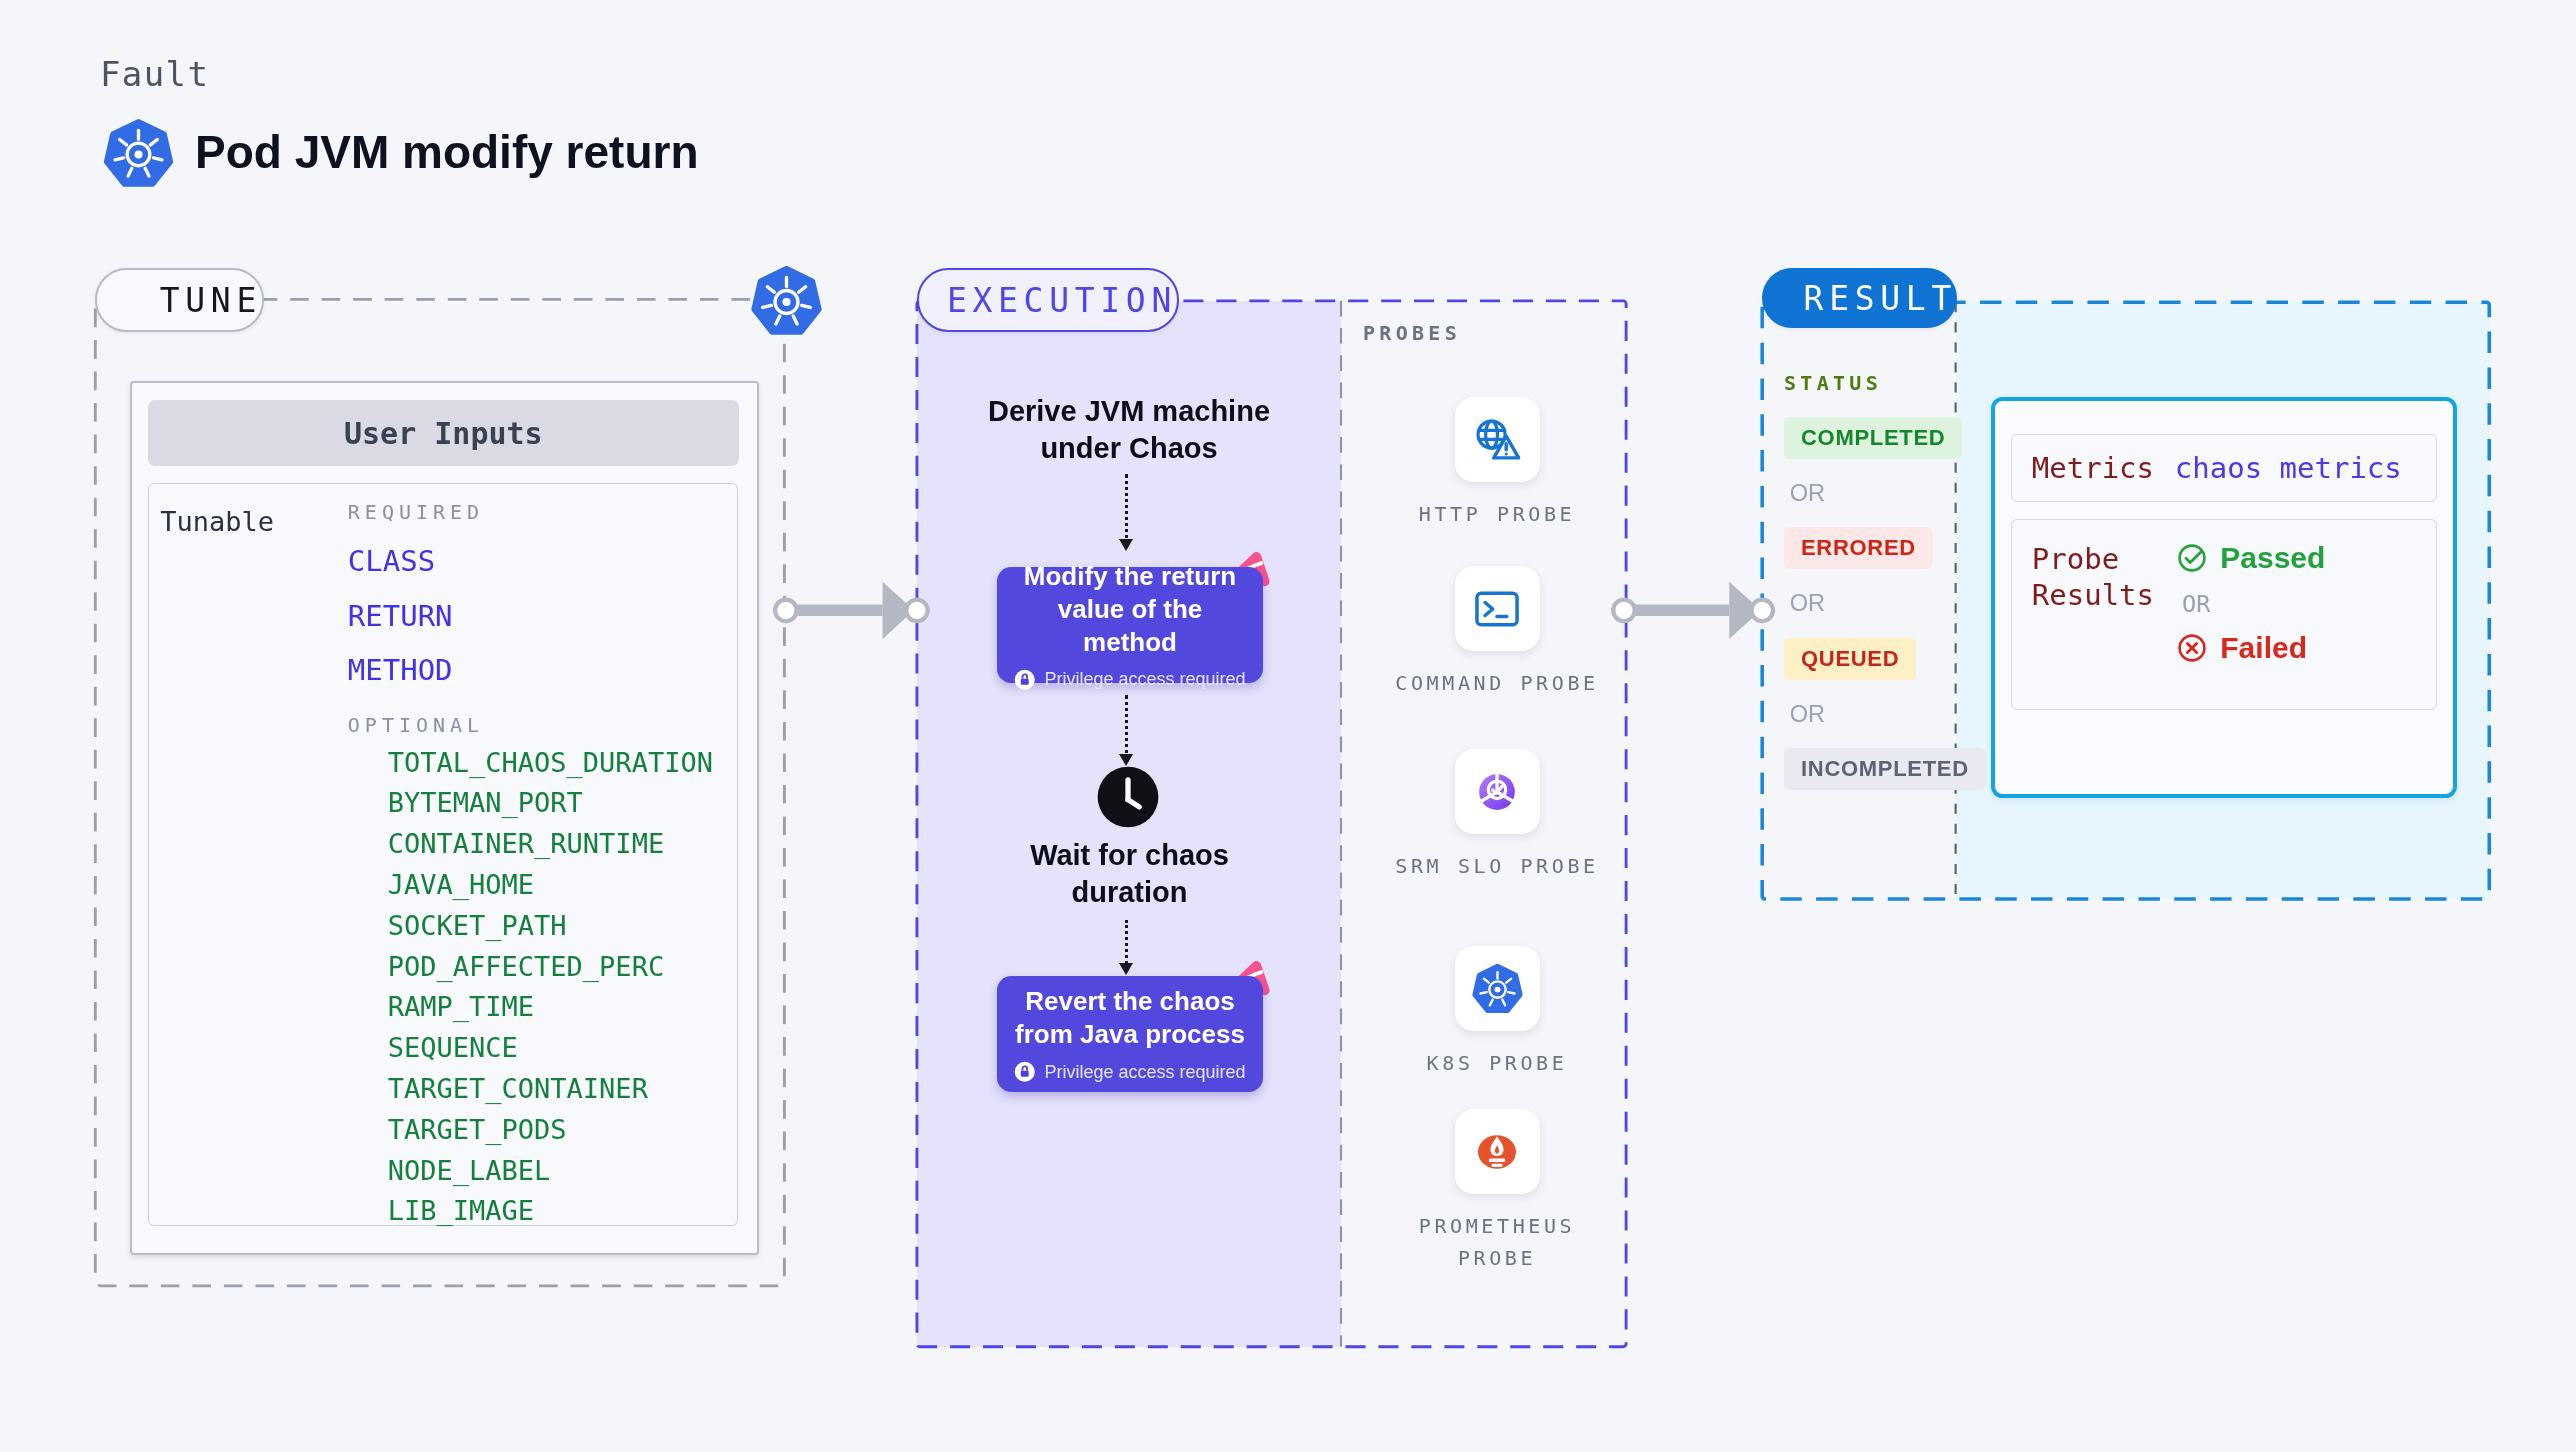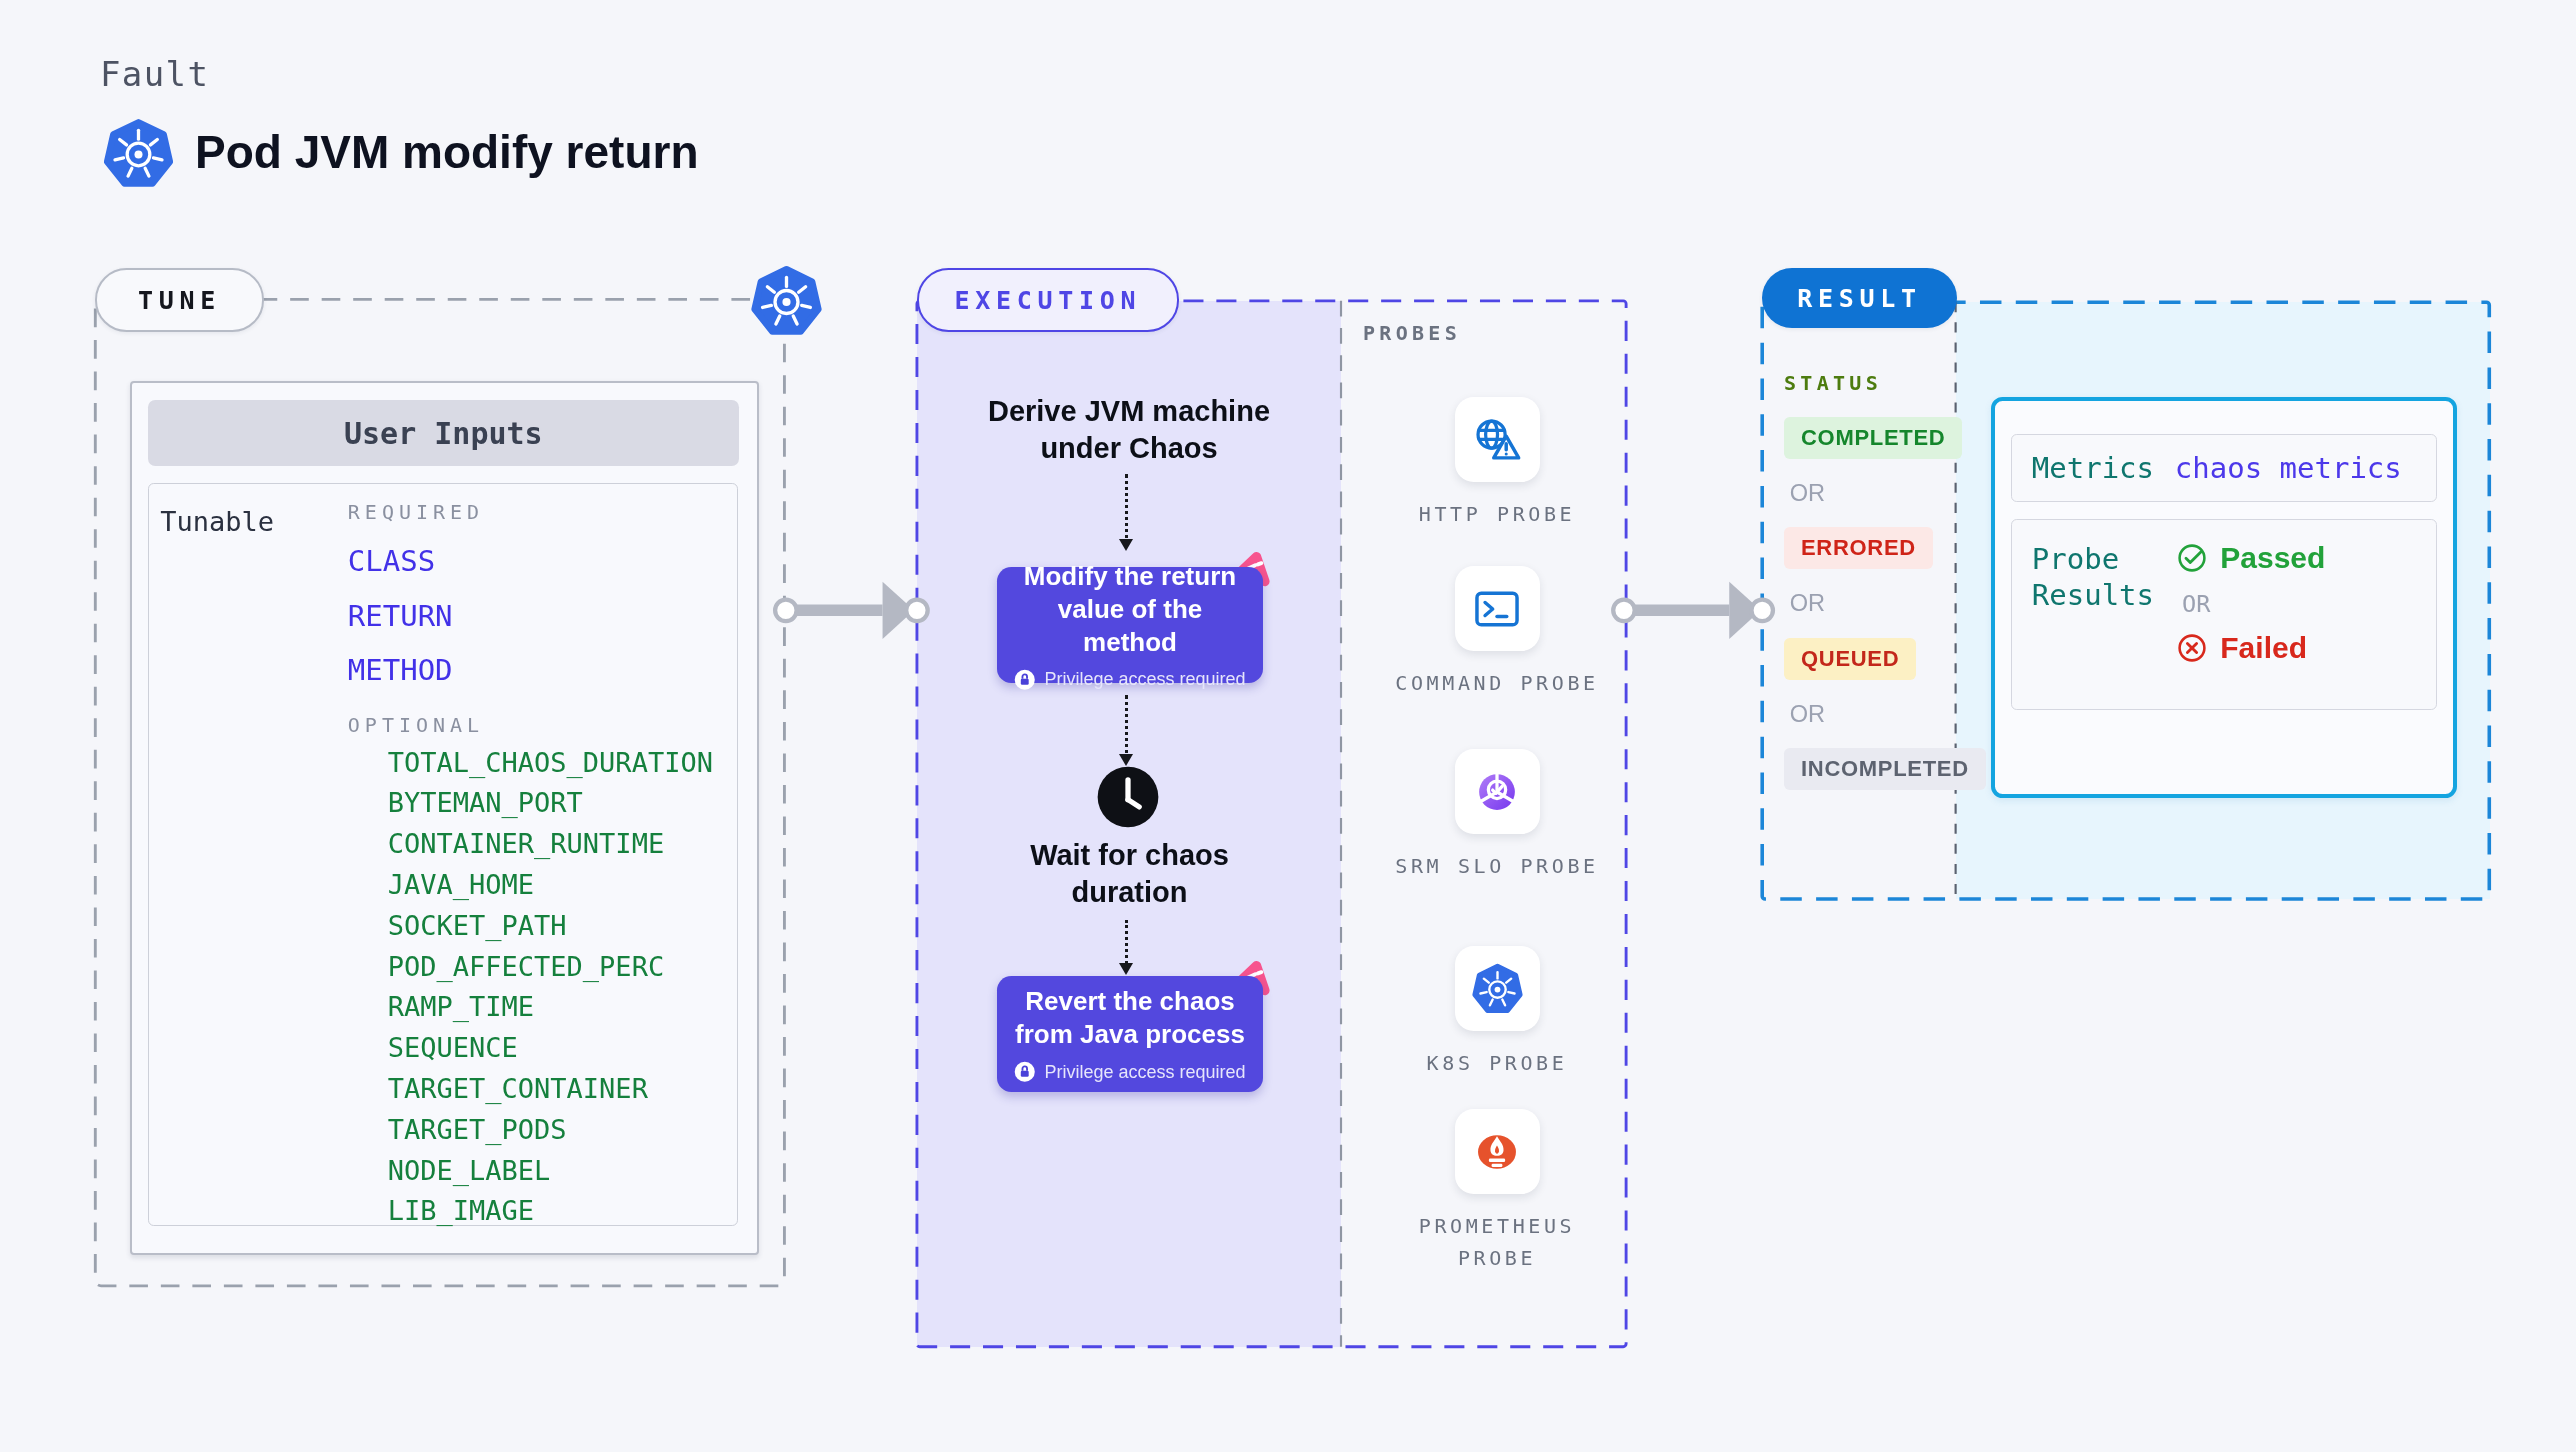--- a/index.html
+++ b/index.html
@@ -9,22 +9,22 @@
   .mono{font-family:"DejaVu Sans Mono",monospace;}
   .sans{font-family:"Liberation Sans",sans-serif;}
   
   .fill-layer{z-index:0;}
   #overlay{position:absolute;left:0;top:0;z-index:1;pointer-events:none;}
   .content{z-index:2;}
   
   .eyebrow{left:100px;top:54px;font-size:34px;color:#4d5363;letter-spacing:1.4px;}
   .page-title{left:195px;top:115px;font-size:46px;font-weight:bold;color:#0e1220;line-height:75px;}
   
-  .pill{display:flex;align-items:center;justify-content:center;border-radius:31.5px;
-        font-size:25px;font-weight:bold;letter-spacing:5.7px;box-shadow:0 1.4px 4.3px rgba(40,50,80,.08);}
+  .pill{display:flex;align-items:center;justify-content:flex-end;border-radius:31.5px;
+        font-size:33px;font-weight:normal;letter-spacing:5.7px;box-shadow:0 1.4px 4.3px rgba(40,50,80,.08);}
   .pill-tune{left:95px;top:268px;width:165px;height:60px;background:#f8f9fc;border:2.9px solid #b6bbc6;color:#15171e;}
   .pill-exec{left:917px;top:268px;width:258px;height:60px;background:#f1f0fd;border:2.9px solid #4f46e5;color:#4f46e5;}
   .pill-result{left:1762px;top:268px;width:195px;height:60px;background:#0f73d3;color:#ffffff;}
   
   .ui-card{left:130px;top:381px;width:625px;height:870px;background:#f8f9fd;border:2.1px solid #b9bdc8;
            border-radius:4px;box-shadow:0 2.1px 5.7px rgba(40,50,70,.12);}
   .ui-card-header{left:15.8px;top:17px;width:591px;height:66px;background:#d9dae4;border-radius:7.2px;
                   display:flex;align-items:center;justify-content:center;font-size:30px;font-weight:600;color:#3a4152;}
   .ui-card-body{left:15.8px;top:100px;width:588px;height:741px;border:1.4px solid #cdd0d9;border-radius:5.7px;}
   .tunable-label{left:11.5px;top:21.5px;font-size:27px;color:#2b3140;}
@@ -60,21 +60,21 @@
   .badge{font-family:"Liberation Sans",sans-serif;font-size:22px;font-weight:bold;letter-spacing:0.7px;
          padding:7.9px 17px;border-radius:5.7px;}
   .or{font-size:23.6px;color:#9ba1b1;line-height:30px;padding-left:5.7px;}
   .output-panel{left:1991px;top:397px;width:466px;height:401px;background:#fafbfe;border:4.3px solid #14a4e0;
                 border-radius:11.5px;box-sizing:border-box;padding:15.8px;box-shadow:0 2.9px 7.2px rgba(20,120,180,.10);}
   .output-header{height:64px;background:#d6d8e2;border-radius:5.7px;display:flex;align-items:center;
                  justify-content:center;font-size:30px;font-weight:600;color:#4a5161;}
   .output-row{border:1.4px solid #d5d7e0;border-radius:5.7px;background:#f8f9fc;margin-top:17px;display:flex;}
   .row-metrics{height:66px;align-items:center;}
   .row-probe{height:189px;align-items:flex-start;}
-  .out-label{width:163px;padding-left:20px;font-size:29px;color:#0f766e;line-height:36px;box-sizing:border-box;flex:none;}
+  .out-label{width:163px;padding-left:20px;font-size:29px;color:#7f1d1d;line-height:36px;box-sizing:border-box;flex:none;}
   .metrics-value{font-size:29px;color:#4c38ea;}
   .pr-col{display:flex;flex-direction:column;padding-top:21.5px;}
   .pf-row{display:flex;align-items:center;gap:11.5px;}
   .pf-text{font-size:30px;font-weight:bold;}
   .passed{color:#22a23a;}
   .failed{color:#d8281c;}
   .pr-or{margin:14.3px 0 13px 7.2px;font-size:23.6px;color:#9ba1b1;font-family:"DejaVu Sans Mono",monospace;}
 </style>
 </head>
 <body>

